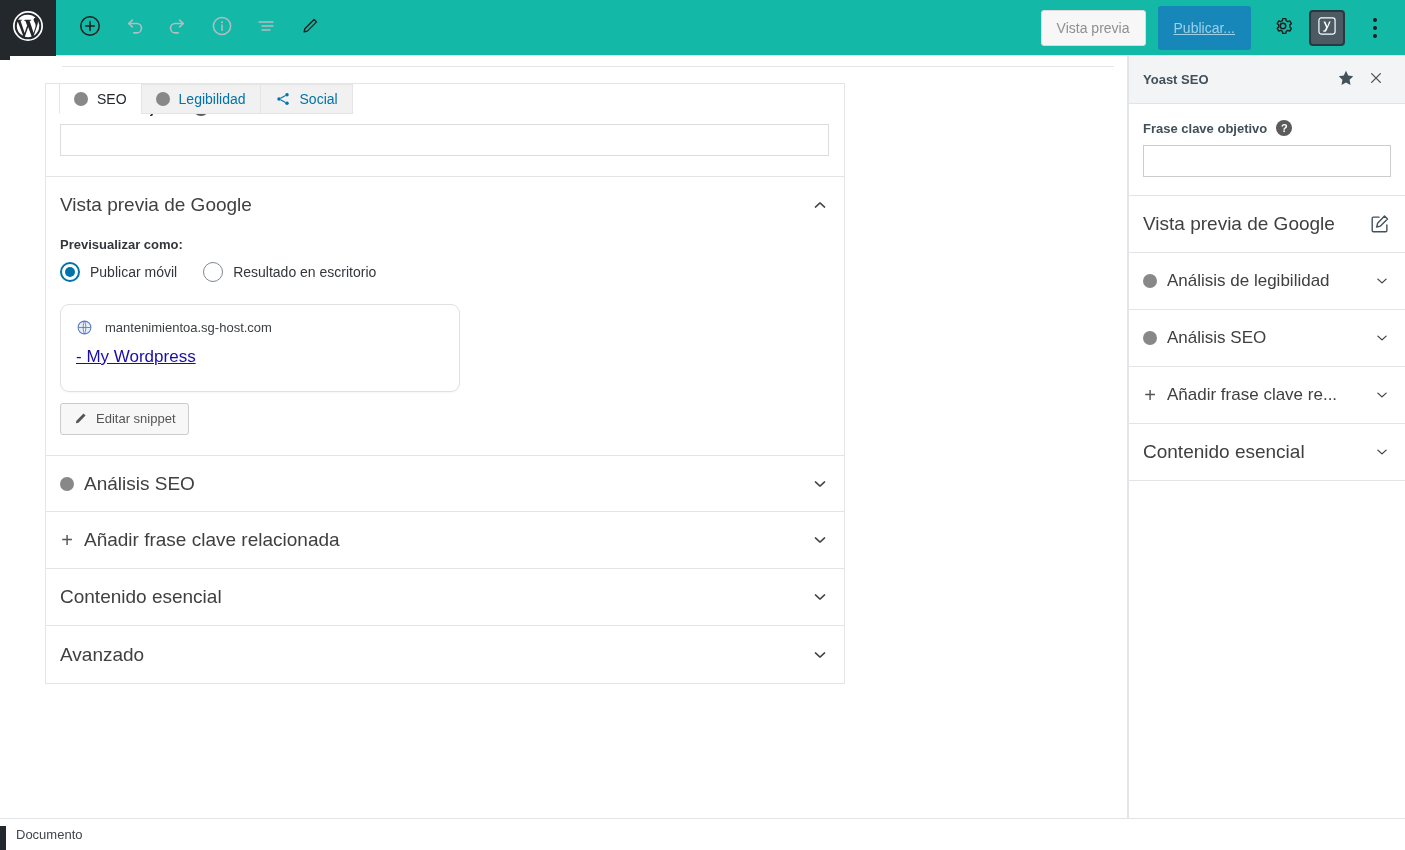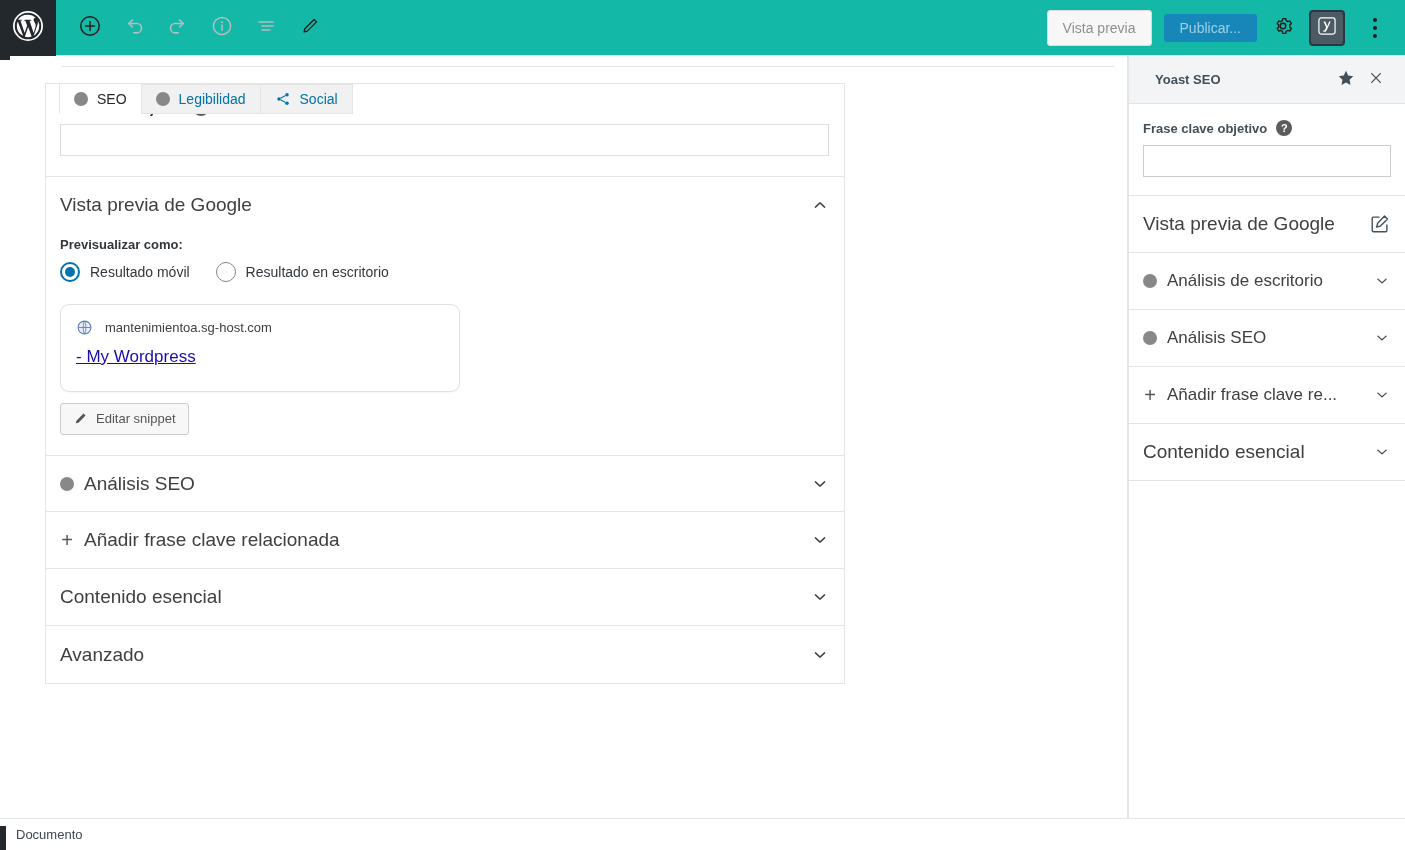--- a/index.html
+++ b/index.html
@@ -37,24 +37,25 @@
     padding-right: 12px;
   }
   .btn-preview {
     height: 36px; padding: 0 15px;
     background: #f7f7f7; border: 1px solid #dcdcde;
     border-radius: 3px; color: #8f8f8f;
     font-size: 14px; line-height: 34px; cursor: pointer;
     margin-right: 12px;
   }
   .btn-publish {
-    height: 28px; padding: 0 16px;
+    height: 44px; padding: 0 16px;
     background: #1787ba; border: none; border-radius: 3px;
     color: #9ed0e7; font-size: 14px; cursor: pointer;
-    margin-right: 8px;
+    margin-right: 14px;
+    text-decoration: underline;
   }
   .gear-btn, .yoast-btn, .kebab-btn {
     width: 36px; height: 36px;
     display: flex; align-items: center; justify-content: center;
     cursor: pointer; background: transparent; border: none;
   }
   .yoast-btn {
     width: 36px; height: 36px;
     background: #4c5a64; border: 2px solid #2b3740;
     border-radius: 4px; margin-left: 8px; margin-right: 4px;
@@ -210,21 +211,21 @@
     position: absolute; top: 56px; right: 0;
     width: 277px; height: 770px;
     background: #ffffff;
     border-left: 1px solid #e2e4e7;
   }
   .sb-head {
     display: flex; align-items: center;
     height: 48px; padding: 0 14px;
     background: #f3f4f5; border-bottom: 1px solid #e2e4e7;
   }
-  .sb-title { font-size: 13px; font-weight: bold; color: #42505a; margin-left: 12px; }
+  .sb-title { font-size: 13px; font-weight: bold; color: #42505a; }
   .sb-actions { margin-left: auto; display: flex; align-items: center; }
   .sb-icon-btn {
     width: 30px; height: 30px; display: flex;
     align-items: center; justify-content: center;
     cursor: pointer; background: transparent; border: none;
   }
   .sb-field { padding: 16px 14px 18px 14px; border-bottom: 1px solid #e2e4e7; }
   .sb-label {
     font-size: 13px; font-weight: bold; color: #42505a;
     display: flex; align-items: center; margin-bottom: 9px;
@@ -403,21 +404,21 @@
                 <path d="M6.5 14.5 12 9.5l5.5 5" stroke="#444" stroke-width="1.8" stroke-linecap="round" stroke-linejoin="round"></path>
               </svg>
             </span>
           </div>
 
           <div class="preview-body">
             <div class="sub-label">Previsualizar como:</div>
             <div class="radio-row">
               <label class="radio-opt">
                 <span class="radio checked"></span>
-                <span class="radio-label">Resultado móvil</span>
+                <span class="radio-label">Publicar móvil</span>
               </label>
               <label class="radio-opt">
                 <span class="radio"></span>
                 <span class="radio-label">Resultado en escritorio</span>
               </label>
             </div>
 
             <div class="snippet-card">
               <div class="snip-url-row">
                 <span class="globe">
@@ -519,21 +520,21 @@
     <span class="sb-edit-icon">
       <svg width="22" height="22" viewBox="0 0 24 24" fill="none">
         <path d="M19.5 13v6.2a1.3 1.3 0 0 1-1.3 1.3H4.8a1.3 1.3 0 0 1-1.3-1.3V5.8a1.3 1.3 0 0 1 1.3-1.3H11" stroke="#42505a" stroke-width="1.5" stroke-linecap="round"></path>
         <path d="m16.9 3.3 3.3 3.3-7.7 7.7-4.1 1 1-4.1 7.5-7.9Z" stroke="#42505a" stroke-width="1.5" stroke-linejoin="round"></path>
       </svg>
     </span>
   </div>
 
   <div class="sb-row">
     <span class="row-bullet"></span>
-    <span class="sb-row-title">Análisis de escritorio</span>
+    <span class="sb-row-title">Análisis de legibilidad</span>
     <span class="sb-chev">
       <svg width="18" height="18" viewBox="0 0 24 24" fill="none">
           <path d="M6.5 9.5 12 14.5l5.5-5" stroke="#444" stroke-width="1.8" stroke-linecap="round" stroke-linejoin="round"></path>
         </svg>
     </span>
   </div>
 
   <div class="sb-row">
     <span class="row-bullet"></span>
     <span class="sb-row-title">Análisis SEO</span>

